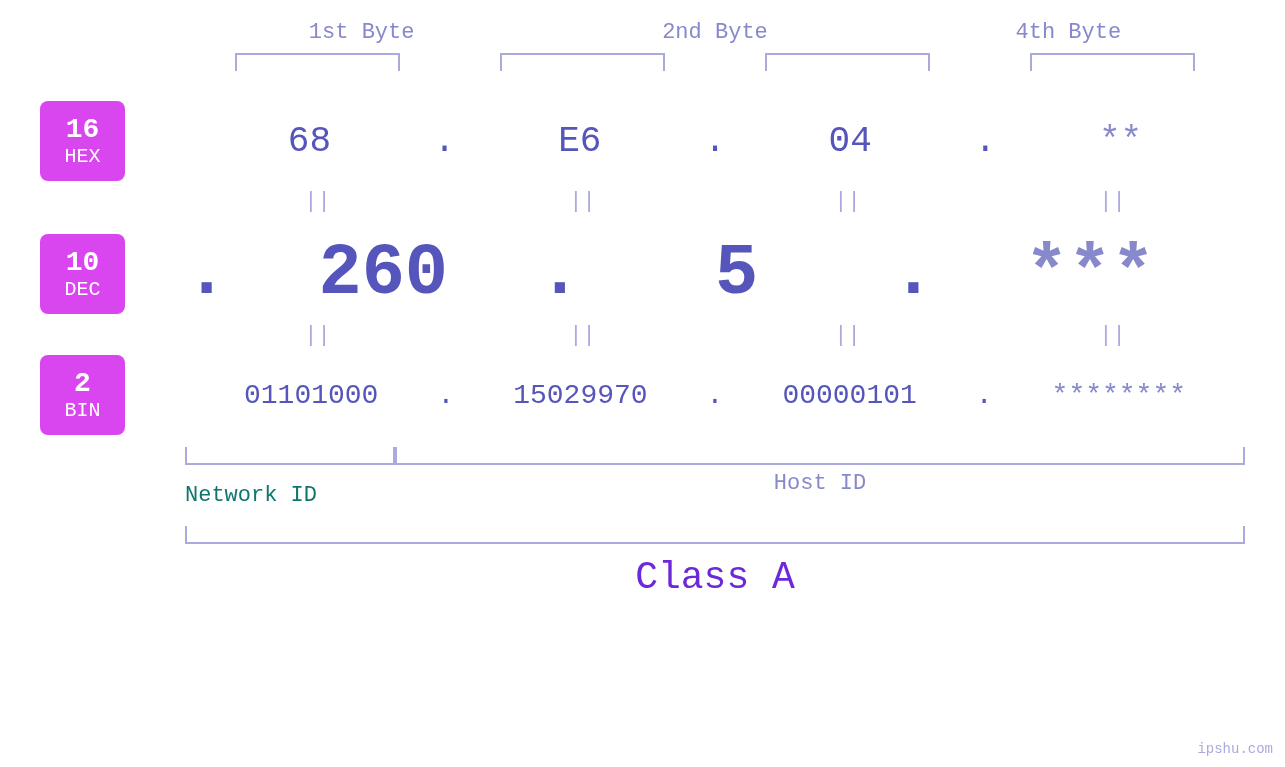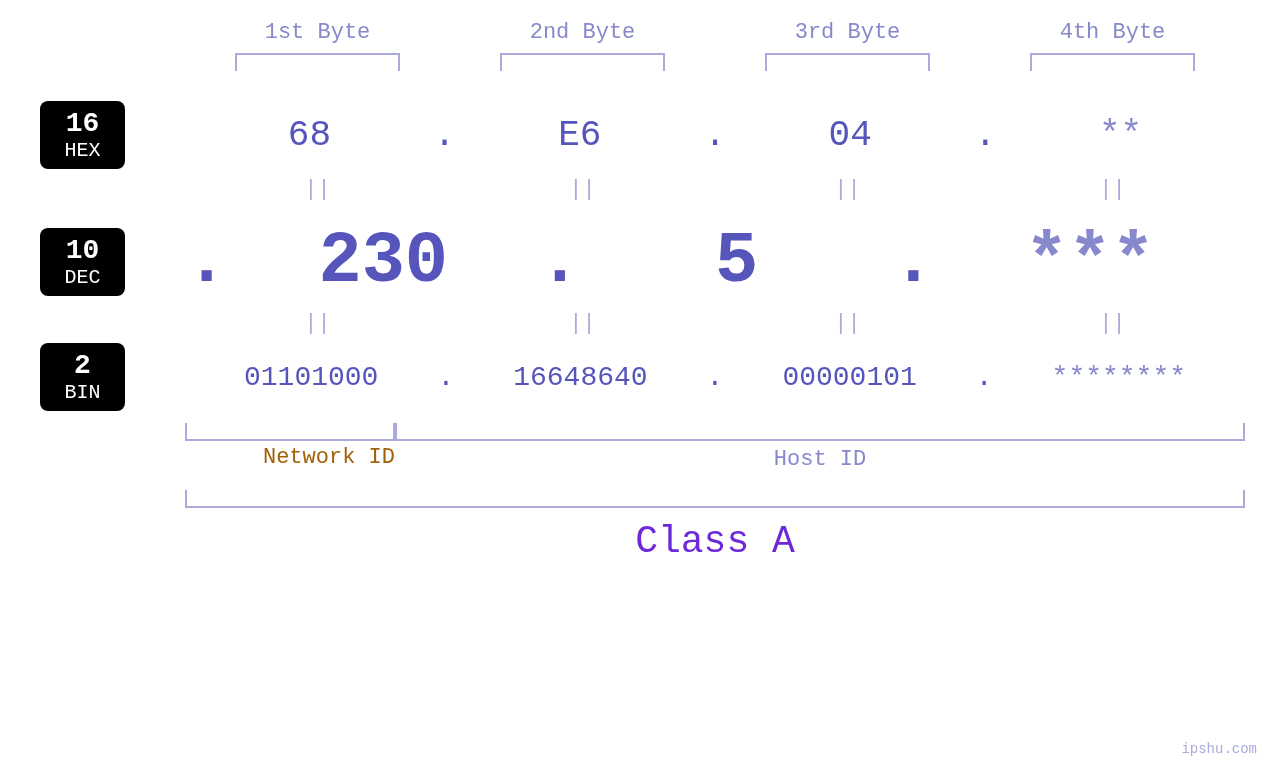--- a/index.html
+++ b/index.html
@@ -64,22 +64,22 @@
 
     
     .base-row {
       display: flex;
       align-items: center;
       position: relative;
     }
 
     .base-badge {
       width: 85px;
-      height: 68px;
-      background: #000000;
+      height: 80px;
+      background: #d946ef;
       border-radius: 8px;
       display: flex;
       flex-direction: column;
       align-items: center;
       justify-content: center;
       flex-shrink: 0;
       margin-right: 60px;
     }
 
     .base-number {
@@ -156,21 +156,21 @@
       flex: 1;
       text-align: center;
       color: #aaaadd;
       font-size: 22px;
       font-family: 'Courier New', Courier, monospace;
     }
 
     .watermark {
       position: absolute;
       bottom: 10px;
-      right: 28px;
+      right: 12px;
       color: #aaaadd;
       font-size: 14px;
       font-family: 'Courier New', Courier, monospace;
     }
 
     .hex-row {
       margin-top: 30px;
       margin-bottom: 0;
     }
 
@@ -185,21 +185,20 @@
     }
   </style>
 </head>
 <body>
 
 <div class="main-container">
 
   <div class="byte-labels-row">
     <div class="byte-label">1st Byte</div>
     <div class="byte-label">2nd Byte</div>
-    <div class="byte-label">3rd Byte</div>
     <div class="byte-label">4th Byte</div>
   </div>
 
   <div class="bracket-row">
     <div class="bracket">
       <div class="bracket-line"></div>
     </div>
     <div class="bracket">
       <div class="bracket-line"></div>
     </div>
@@ -234,21 +233,21 @@
     <div class="equals-cell">||</div>
   </div>
 
   <div class="base-row dec-row">
     <div class="base-badge">
       <span class="base-number">10</span>
       <span class="base-name">DEC</span>
     </div>
     <div class="values-row">
       <div class="dot large">.</div>
-      <div class="byte-value large">230</div>
+      <div class="byte-value large">260</div>
       <div class="dot large">.</div>
       <div class="byte-value large">5</div>
       <div class="dot large">.</div>
       <div class="byte-value large masked">***</div>
     </div>
   </div>
 
   <div class="equals-row">
     <div class="equals-cell">||</div>
     <div class="equals-cell">||</div>
@@ -257,33 +256,33 @@
   </div>
 
   <div class="base-row bin-row">
     <div class="base-badge">
       <span class="base-number">2</span>
       <span class="base-name">BIN</span>
     </div>
     <div class="values-row">
       <div class="byte-value small">01101000</div>
       <div class="dot small">.</div>
-      <div class="byte-value small">16648640</div>
+      <div class="byte-value small">15029970</div>
       <div class="dot small">.</div>
       <div class="byte-value small">00000101</div>
       <div class="dot small">.</div>
       <div class="byte-value small masked">********</div>
     </div>
   </div>
 
   <div style="display:flex; margin-left:145px; margin-top:12px;">
 
     <div style="display:flex; flex-direction:column; align-items:center;">
       <div style="width:210px; height:18px; border-bottom:2px solid #aaaadd; border-left:2px solid #aaaadd; border-right:2px solid #aaaadd;"></div>
-      <div style="margin-top:4px; color:#a16207; font-size:22px; font-family:'Courier New',Courier,monospace; width:210px; text-align:right;">Network ID</div>
+      <div style="margin-top:18px; color:#0f766e; font-size:22px; font-family:'Courier New',Courier,monospace; width:210px; text-align:left;">Network ID</div>
     </div>
 
     <div style="display:flex; flex-direction:column; align-items:center; flex:1;">
       <div style="width:100%; height:18px; border-bottom:2px solid #aaaadd; border-left:2px solid #aaaadd; border-right:2px solid #aaaadd;"></div>
       <div style="margin-top:6px; color:#8888cc; font-size:22px; font-family:'Courier New',Courier,monospace; width:100%; text-align:center;">Host ID</div>
     </div>
   </div>
 
   <div style="margin-left:145px; margin-top:18px;">
     <div style="width:100%; height:18px; border-bottom:2px solid #aaaadd; border-left:2px solid #aaaadd; border-right:2px solid #aaaadd;"></div>

